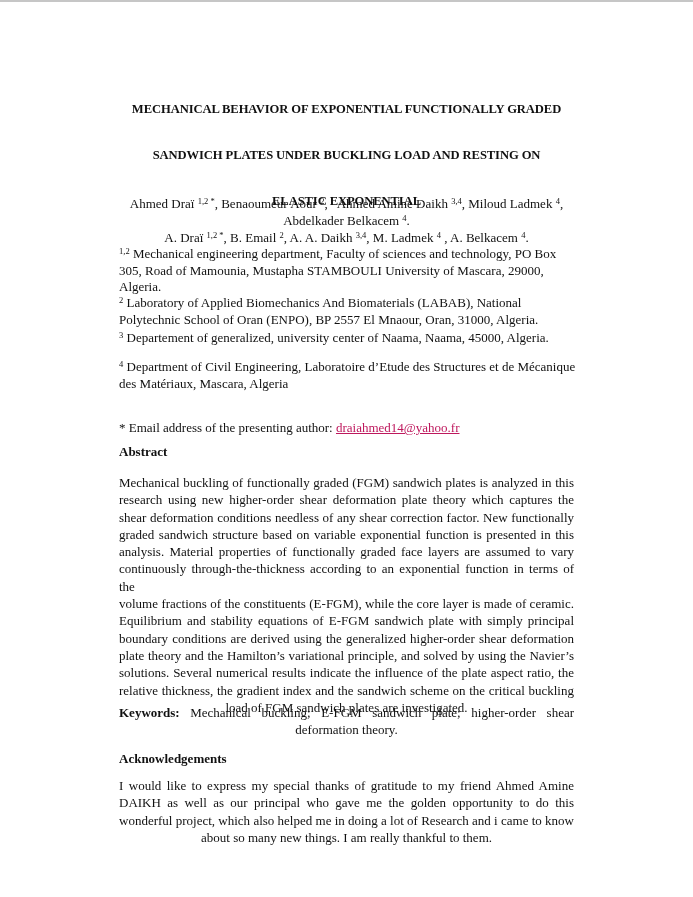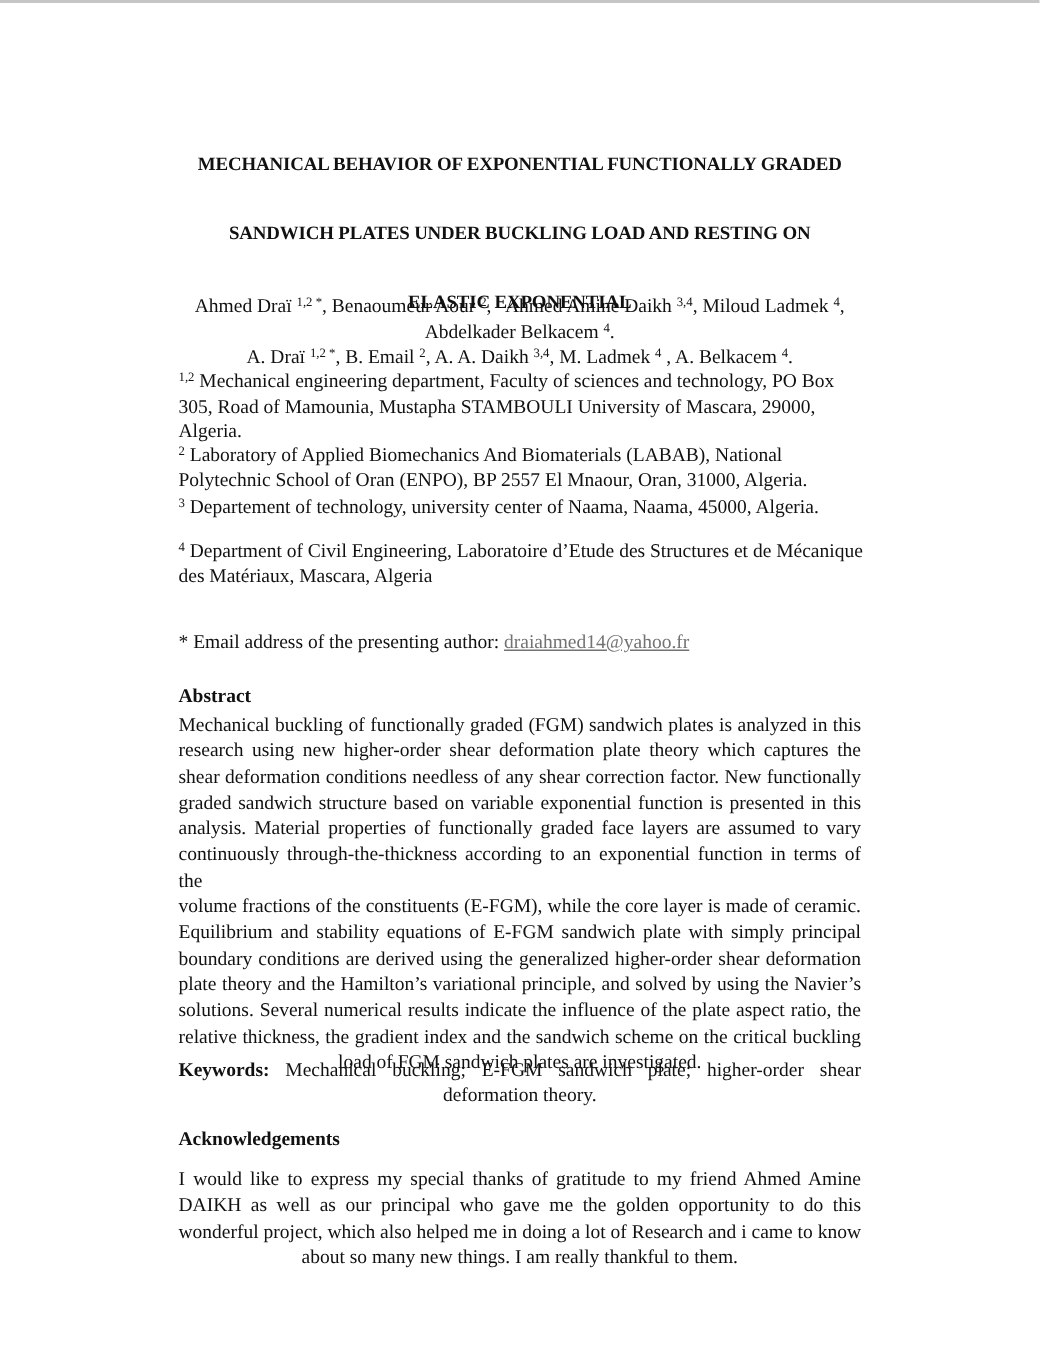--- a/index.html
+++ b/index.html
@@ -19,23 +19,23 @@
   }
   .title div { white-space: nowrap; margin-top: 24px; }
   .authors { top: 152px; font-size: 13px; line-height: 17px; text-align: center; }
   sup { font-size: 8.5px; vertical-align: 4px; line-height: 0; }
   .aff { font-size: 13px; line-height: 16.5px; }
   .aff1 { top: 203px; }
   .aff2 { top: 252px; }
   .aff3 { top: 287px; }
   .aff4 { top: 316px; }
   .email { top: 376px; font-size: 13px; line-height: 17px; }
-  .email a { color: #737373; text-decoration: underline; }
+  .email a { color: #be185d; text-decoration: underline; }
   .heading { font-weight: bold; font-size: 13px; line-height: 17px; }
-  .h-abstract { top: 412px; }
+  .h-abstract { top: 400px; }
   .body-text { font-size: 13px; line-height: 17.3px; text-align: justify; }
   .abstract-body { top: 431px; }
   .keywords { top: 661px; }
   .h-ack { top: 707px; }
   .ack-body { top: 734px; }
   .line { white-space: nowrap; }
   .jline { text-align: justify; text-align-last: justify; white-space: normal; }
   .lastline { text-align: center; }
 </style>
 </head>
@@ -68,21 +68,21 @@
     <div class="line">305, Road of Mamounia, Mustapha STAMBOULI University of Mascara, 29000,</div>
     <div class="line">Algeria.</div>
   </div>
 
   <div class="abs aff aff2">
     <div class="line"><sup>2</sup><span> Laboratory of Applied Biomechanics And Biomaterials (LABAB), National</span></div>
     <div class="line">Polytechnic School of Oran (ENPO), BP 2557 El Mnaour, Oran, 31000, Algeria.</div>
   </div>
 
   <div class="abs aff aff3">
-    <div class="line"><sup>3</sup><span> Departement of technology, university center of Naama, Naama, 45000, Algeria.</span></div>
+    <div class="line"><sup>3</sup><span> Departement of generalized, university center of Naama, Naama, 45000, Algeria.</span></div>
   </div>
 
   <div class="abs aff aff4">
     <div class="line"><sup>4</sup><span> Department of Civil Engineering, Laboratoire d’Etude des Structures et de Mécanique</span></div>
     <div class="line">des Matériaux, Mascara, Algeria</div>
   </div>
 
   <div class="abs email">
     <span>* Email address of the presenting author: </span><a href="#">draiahmed14@yahoo.fr</a>
   </div>

